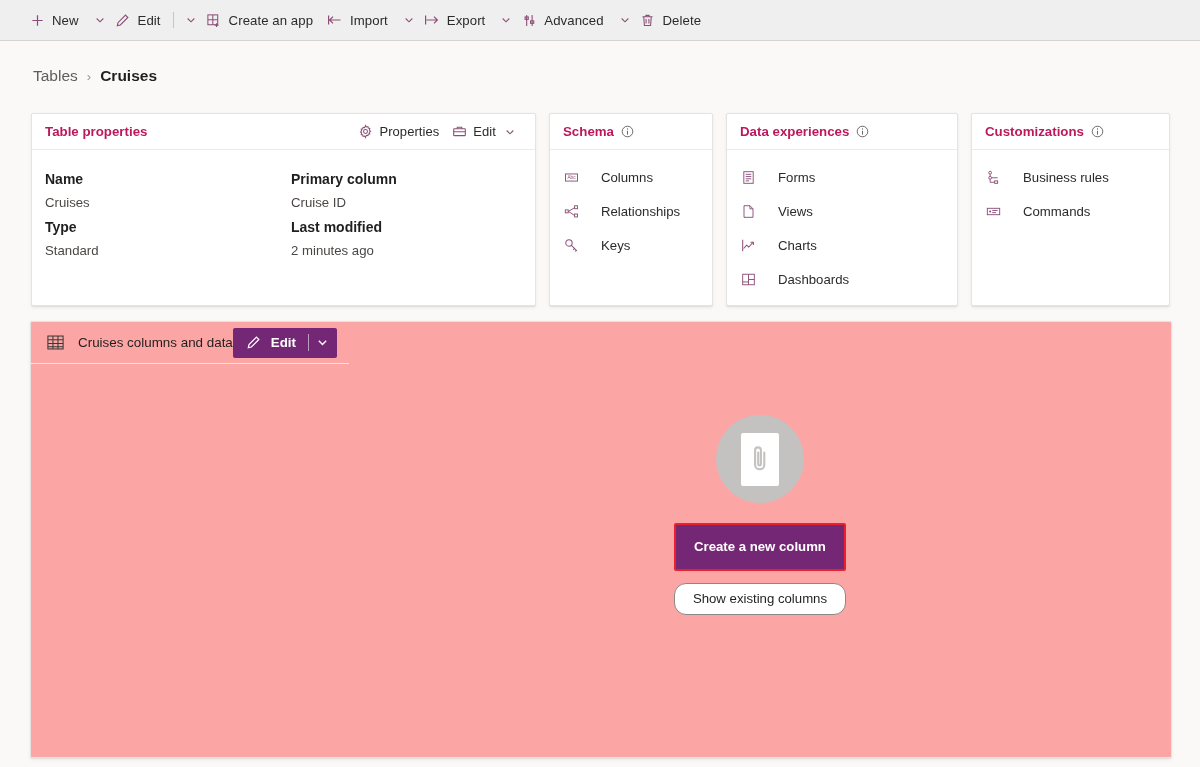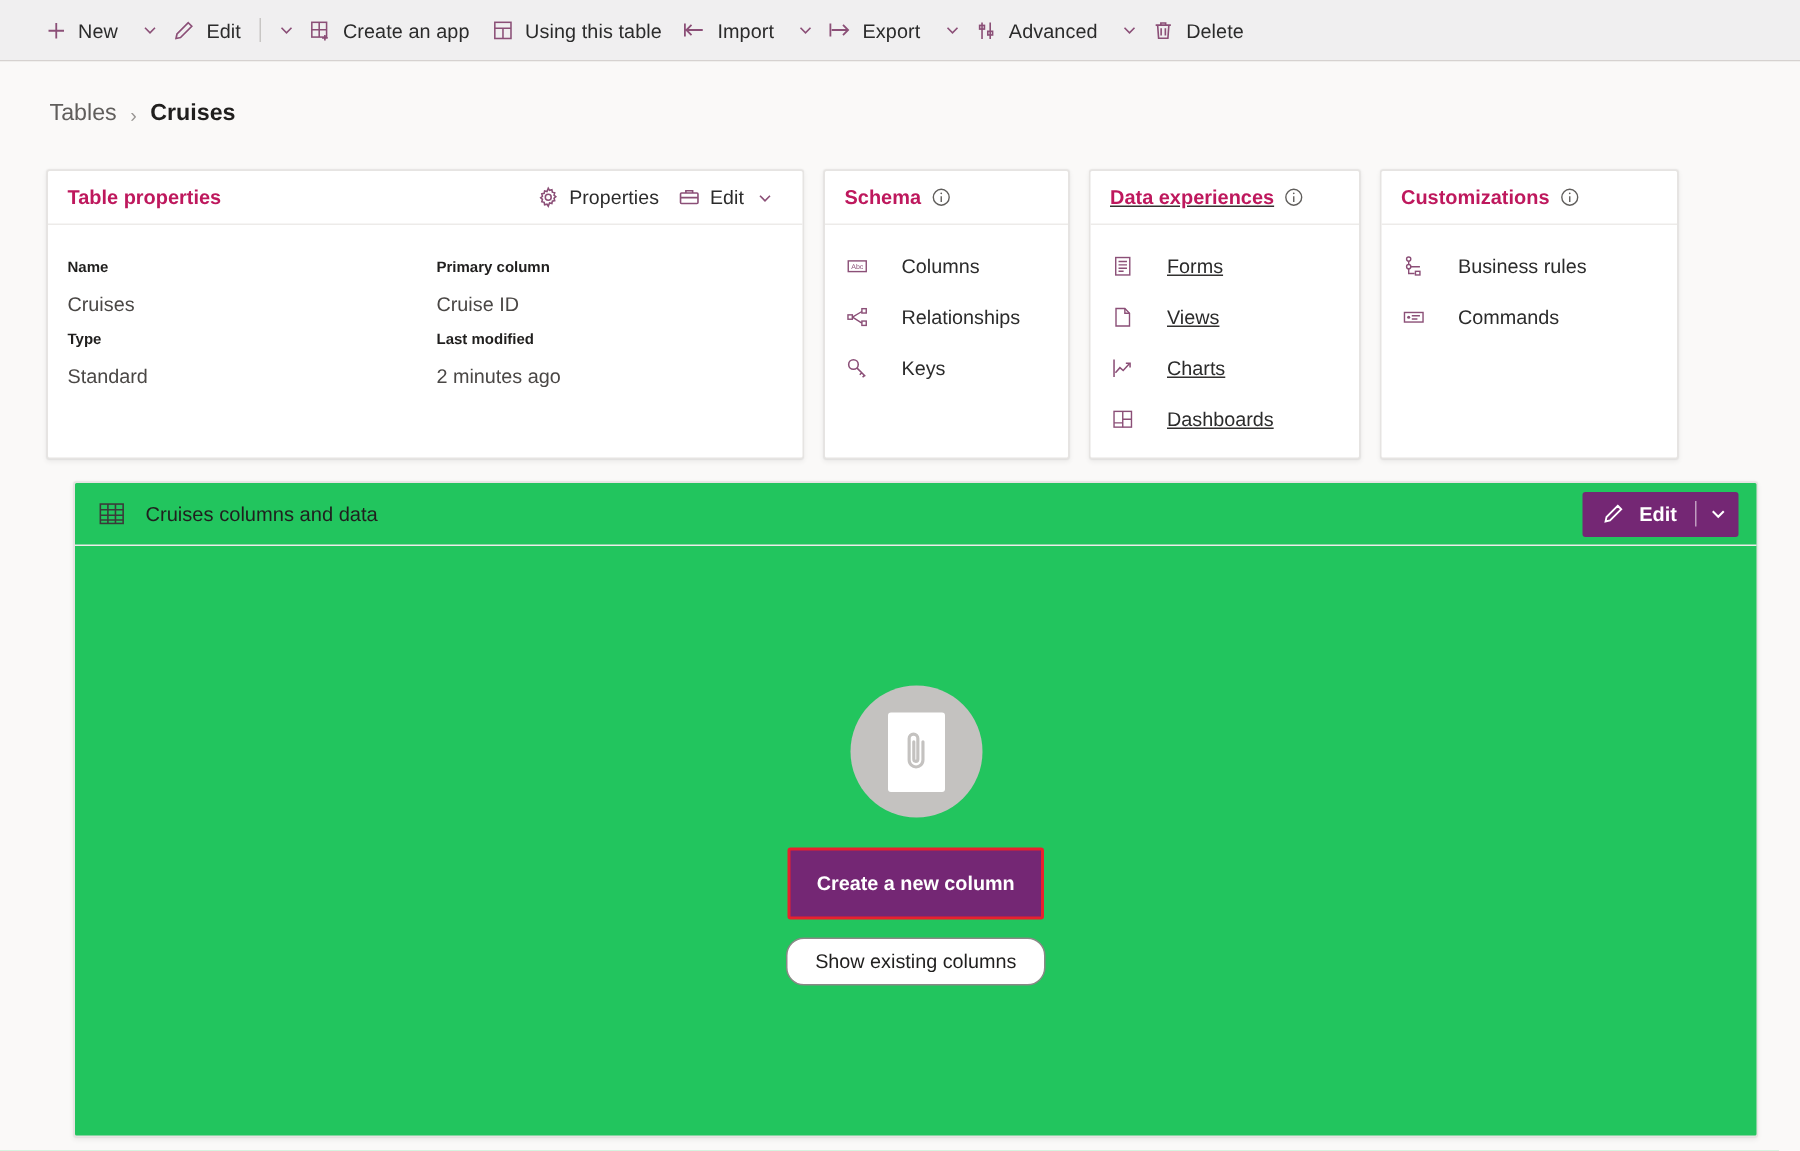--- a/index.html
+++ b/index.html
@@ -105,21 +105,21 @@
     border: 1px solid #e6e4e2;
     border-radius: 2px;
     box-shadow: 0 0.3px 0.9px rgba(0,0,0,0.06), 0 1.6px 3.6px rgba(0,0,0,0.06);
     display: flex;
     flex-direction: column;
     height: 193px;
     box-sizing: border-box;
   }
   .card.props   { width: 505px; }
   .card.schema  { width: 164px; }
-  .card.dataexp { width: 181px; text-decoration: underline; }
+  .card.dataexp { width: 232px; }
   .card.custom  { width: 199px; }
 
   .card-head {
     height: 35px;
     display: flex;
     align-items: center;
     padding: 0 11px 0 13px;
     border-bottom: 1px solid #edebe9;
     flex: 0 0 auto;
   }
@@ -151,21 +151,21 @@
   .head-btn .cmd-label { font-size: 13px; margin-left: 6px; }
 
   .card-body { padding: 17px 13px 0 13px; }
 
   .props-grid {
     display: grid;
     grid-template-columns: 246px 1fr;
     row-gap: 0;
   }
   .pg-label {
-    font-size: 10px;
+    font-size: 14px;
     font-weight: bold;
     color: #201f1e;
     line-height: 24px;
   }
   .pg-value {
     font-size: 13.2px;
     color: #4a4745;
     line-height: 24px;
   }
 
@@ -185,29 +185,29 @@
     flex: 0 0 auto;
   }
   .link-text {
     font-size: 13.2px;
     color: #2b2b2b;
     margin-left: 22px;
   }
 
   
   .datapanel {
-    margin: 15px 28px 0 49px;
-    background: #22c55e;
+    margin: 15px 28px 0 30px;
+    background: #fca5a5;
     border: 1px solid #e6e4e2;
     border-radius: 2px;
     box-shadow: 0 0.3px 0.9px rgba(0,0,0,0.06), 0 1.6px 3.6px rgba(0,0,0,0.06);
     height: 437px;
     box-sizing: border-box;
     display: flex;
-    flex-direction: column;
+    flex-direction: row;
   }
   .dp-head {
     height: 41px;
     display: flex;
     align-items: center;
     padding: 0 12px 0 14px;
     border-bottom: 1px solid #edebe9;
     flex: 0 0 auto;
   }
   .dp-title {
@@ -351,29 +351,20 @@
     <span class="cmd-ico">
       <svg width="15" height="15" viewBox="0 0 16 16" fill="none" stroke="currentColor" stroke-width="1.1">
         <rect x="2" y="2" width="10.5" height="10.5"></rect>
           <path d="M7.25 2v10.5M2 7.25h10.5"></path>
         <path d="M11.3 11v4M9.3 13h4" stroke-width="1.2"></path>
       </svg>
     </span>
     <span class="cmd-label">Create an app</span>
   </div>
 
-  <div class="cmd-item">
-    <span class="cmd-ico">
-      <svg width="15" height="15" viewBox="0 0 16 16" fill="none" stroke="currentColor" stroke-width="1.1">
-        <rect x="2" y="2" width="11.5" height="11.5"></rect>
-          <path d="M2 6.2h11.5M7.8 6.2v7.3"></path>
-      </svg>
-    </span>
-    <span class="cmd-label">Using this table</span>
-  </div>
 
   <div class="cmd-item">
     <span class="cmd-ico">
       <svg width="16" height="16" viewBox="0 0 16 16" fill="none" stroke="currentColor" stroke-width="1.2">
         <path d="M13.5 8H3.2M6 4.6L2.6 8 6 11.4M1.6 3.6v8.8"></path>
       </svg>
     </span>
     <span class="cmd-label">Import</span>
   </div>
   <div class="caret">

